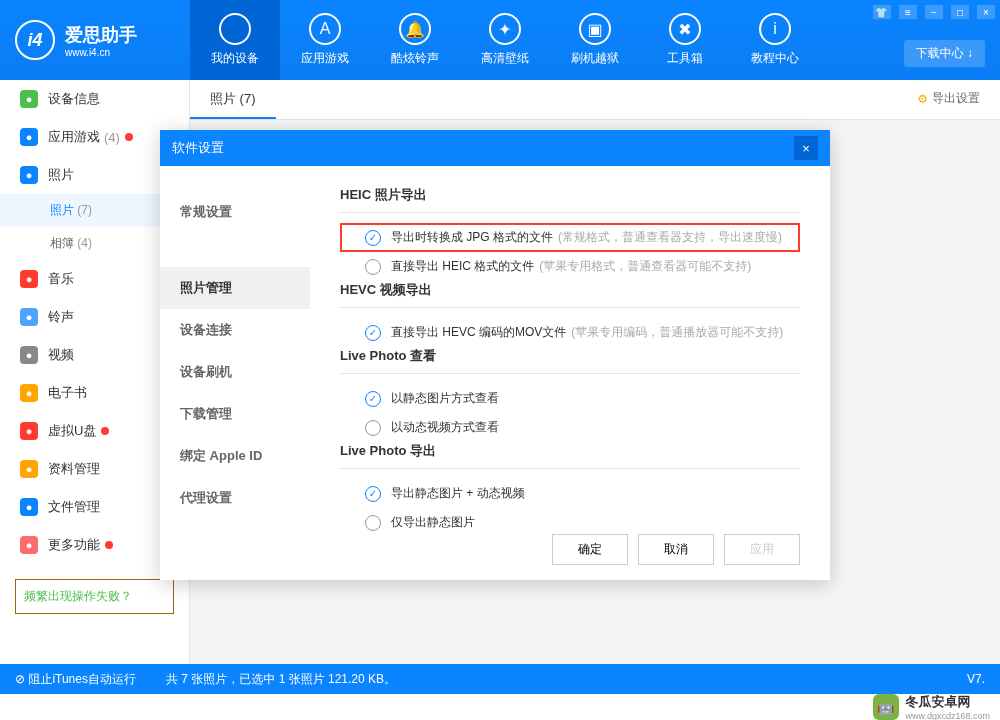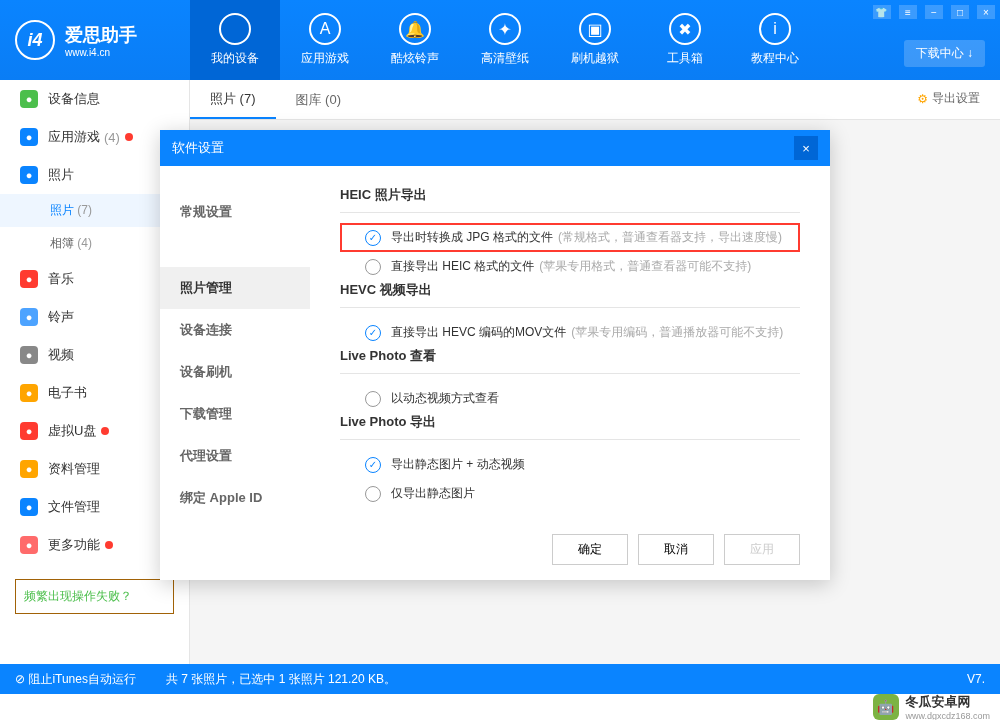--- a/index.html
+++ b/index.html
@@ -172,63 +172,66 @@
         <span class="red-dot"></span>
       </div>
     </div>
   <div class="help-btn">频繁出现操作失败？</div>
 </div>
 
 <div class="content">
   <div class="tabs">
     <div id="tabs-row" style="display:flex;height:100%">
         <div class="tab active">照片 (7)</div>
-        <div class="tab">图库 (0)</div>
       </div>
     <div class="export-settings">
       <span class="gear">⚙</span>
       <span>导出设置</span>
     </div>
   </div>
 </div>
 
 <div class="dialog">
   <div class="dialog-header">
     <span>软件设置</span>
     <div class="dialog-close">×</div>
   </div>
   <div class="dialog-body">
     <div class="dialog-sidebar" id="dlg-sidebar">
         <div class="ds-item">常规设置</div>
         <div class="ds-item active">照片管理</div>
         <div class="ds-item">设备连接</div>
         <div class="ds-item">设备刷机</div>
         <div class="ds-item">下载管理</div>
+        <div class="ds-item">绑定 Apple ID</div>
         <div class="ds-item">代理设置</div>
-        <div class="ds-item">绑定 Apple ID</div>
       </div>
     <div class="dialog-content" id="dlg-content">
         <div class="section-title">HEIC 照片导出</div>
         <div class="option-row highlighted">
           <div class="radio checked"></div>
           <span class="option-label">导出时转换成 JPG 格式的文件</span>
           <span class="option-hint">(常规格式，普通查看器支持，导出速度慢)</span>
         </div>
         <div class="option-row">
           <div class="radio "></div>
           <span class="option-label">直接导出 HEIC 格式的文件</span>
           <span class="option-hint">(苹果专用格式，普通查看器可能不支持)</span>
         </div>
         <div class="section-title">HEVC 视频导出</div>
         <div class="option-row">
           <div class="radio checked"></div>
           <span class="option-label">直接导出 HEVC 编码的MOV文件</span>
           <span class="option-hint">(苹果专用编码，普通播放器可能不支持)</span>
         </div>
         <div class="section-title">Live Photo 查看</div>
+        <div class="option-row">
+          <div class="radio checked"></div>
+          <span class="option-label">以静态图片方式查看</span>
+        </div>
         <div class="option-row">
           <div class="radio "></div>
           <span class="option-label">以动态视频方式查看</span>
         </div>
         <div class="section-title">Live Photo 导出</div>
         <div class="option-row">
           <div class="radio checked"></div>
           <span class="option-label">导出静态图片 + 动态视频</span>
         </div>
         <div class="option-row">

